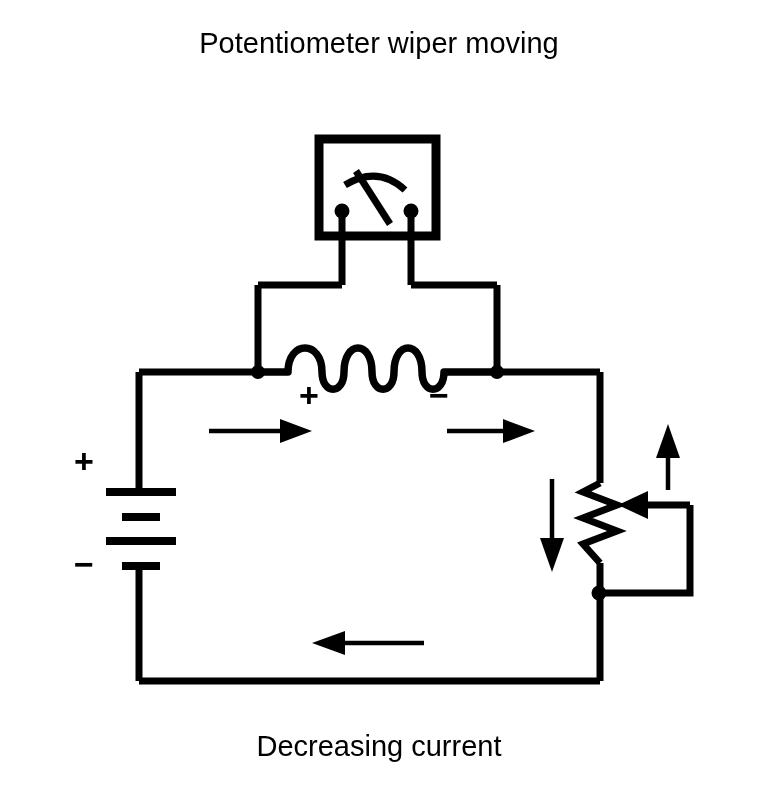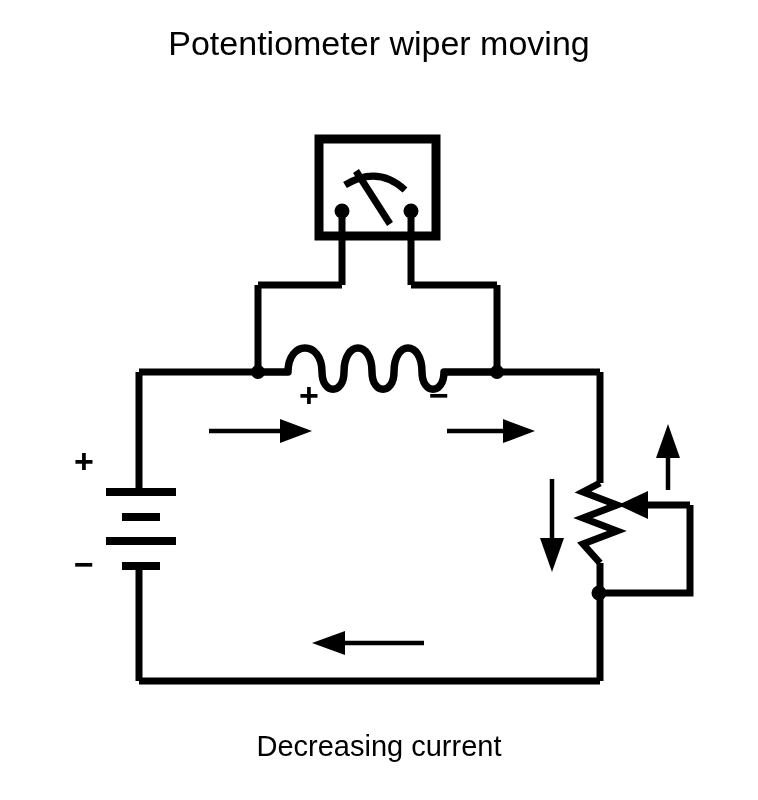--- a/index.html
+++ b/index.html
@@ -26,21 +26,21 @@
     top: 0;
     width: 758px;
     height: 800px;
   }
   .caption {
     position: absolute;
     width: 100%;
     text-align: center;
     font-family: "Liberation Sans", sans-serif;
     color: #000000;
-    font-size: 34px;
+    font-size: 29px;
     line-height: 34px;
     letter-spacing: 0px;
   }
   #title-caption {
     top: 26px;
     left: 0;
   }
   #title-line-2 {
     display: block;
   }

